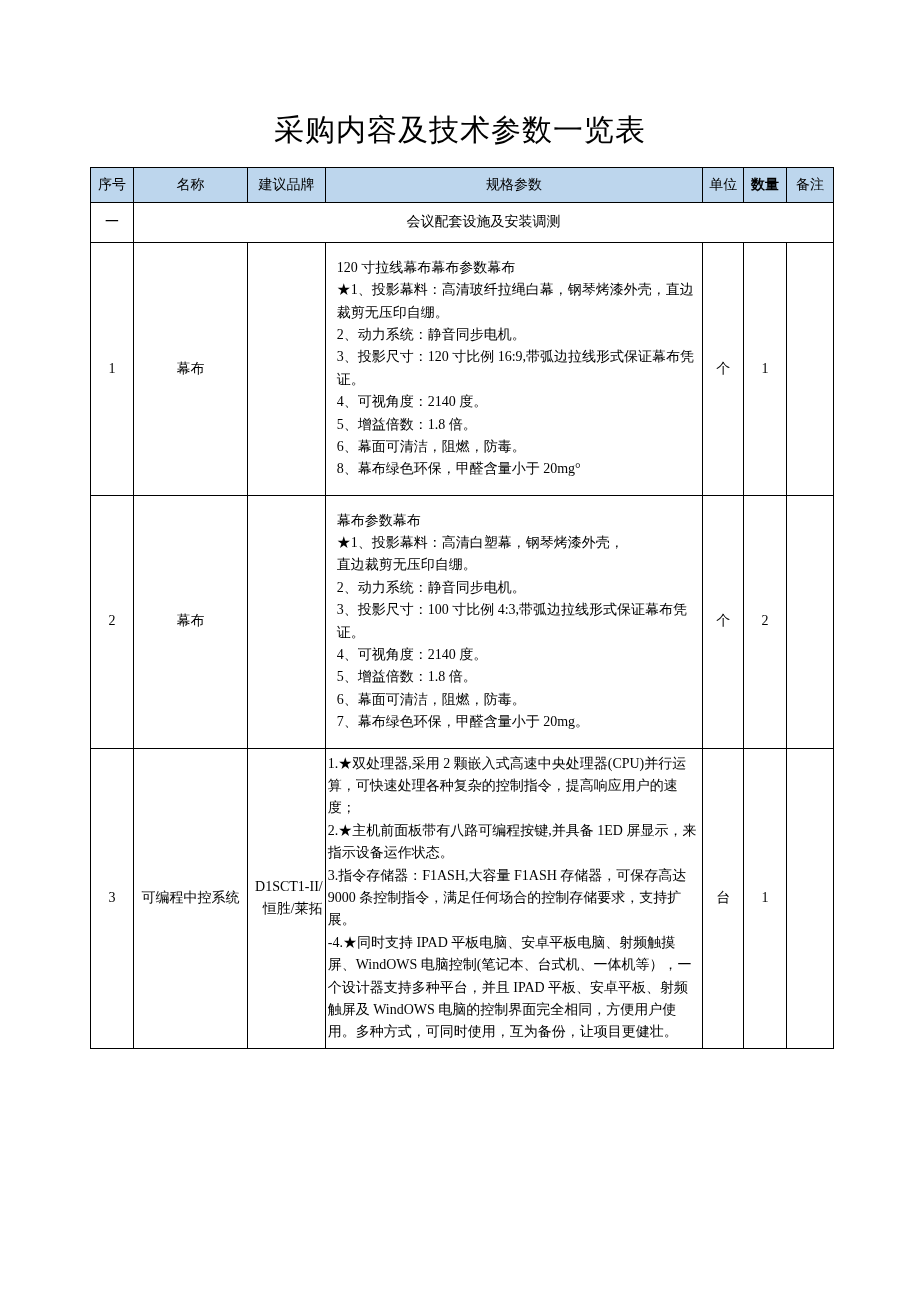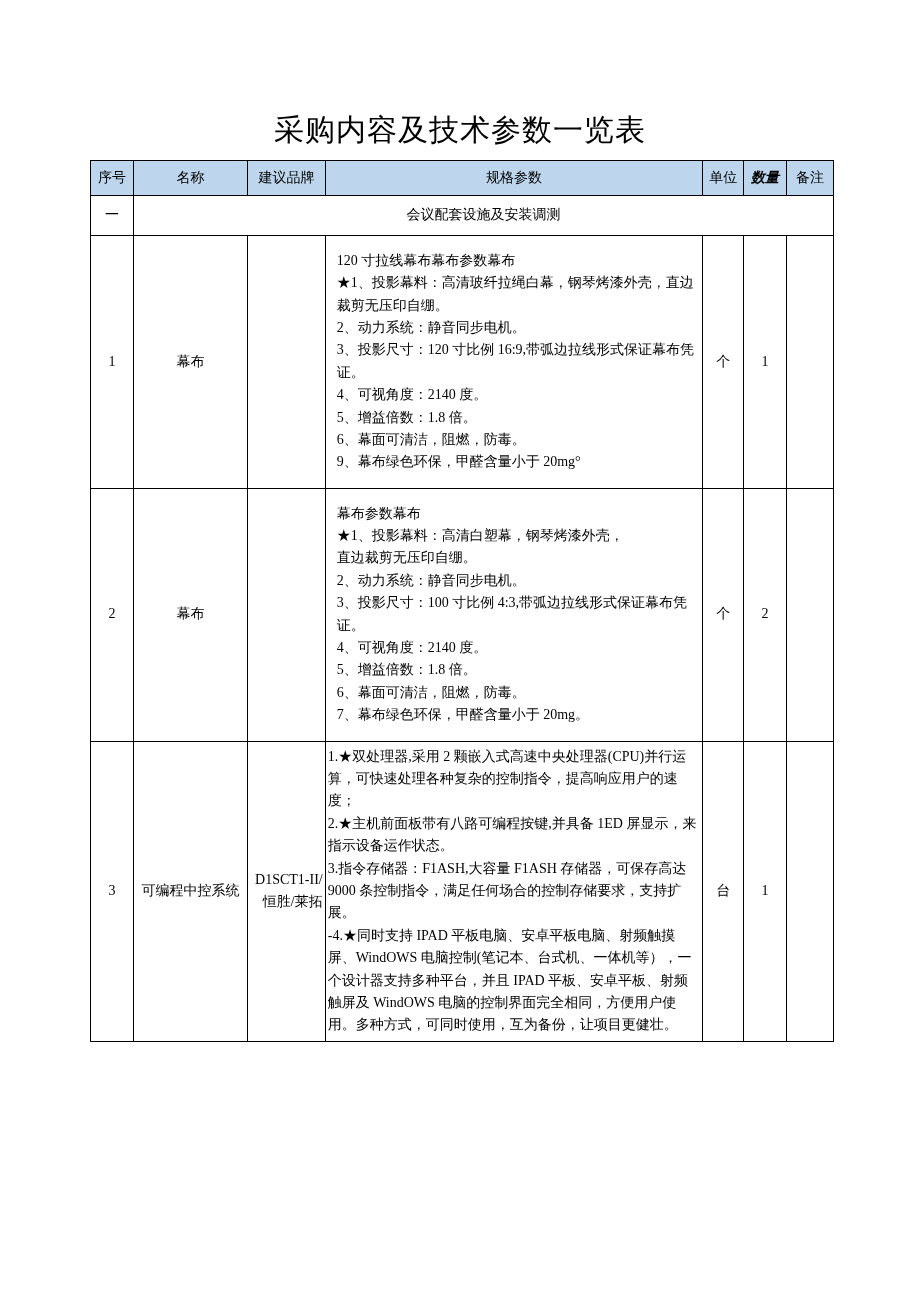--- a/index.html
+++ b/index.html
@@ -18,40 +18,39 @@
   }
   .title {
     text-align: center;
     font-size: 30px;
     font-family: Liberation Sans, sans-serif;
     letter-spacing: 1px;
     margin-bottom: 4px;
   }
   table.main {
     border-collapse: collapse;
-    margin: 9px 90px;
+    margin: 16px 90px;
     width: 744px;
     table-layout: fixed;
   }
   table.main th,
   table.main td {
     border: 1px solid #000;
     vertical-align: middle;
     font-size: 14px;
     line-height: 1.6;
   }
   table.main th {
     background: #bdd6ed;
     font-weight: normal;
     text-align: center;
     padding: 6px 2px;
   }
   table.main th.bold {
     font-weight: bold;
-    font-style: italic;
   }
   .col-no    { width: 42px; }
   .col-name  { width: 112px; }
   .col-brand { width: 76px; }
   .col-spec  { width: 370px; }
   .col-unit  { width: 40px; }
   .col-qty   { width: 42px; }
   .col-note  { width: 46px; }
   td.center { text-align: center; padding: 4px 2px; }
   td.left   { text-align: right; padding: 4px 2px; }
@@ -103,21 +102,21 @@
         <td class="center">幕布</td>
         <td class="left"></td>
         <td class="spec">
           <span class="spec-line">120 寸拉线幕布幕布参数幕布</span>
           <span class="spec-line">★1、投影幕料：高清玻纤拉绳白幕，钢琴烤漆外壳，直边裁剪无压印自绷。</span>
           <span class="spec-line">2、动力系统：静音同步电机。</span>
           <span class="spec-line">3、投影尺寸：120 寸比例 16:9,带弧边拉线形式保证幕布凭证。</span>
           <span class="spec-line">4、可视角度：2140 度。</span>
           <span class="spec-line">5、增益倍数：1.8 倍。</span>
           <span class="spec-line">6、幕面可清洁，阻燃，防毒。</span>
-          <span class="spec-line">9、幕布绿色环保，甲醛含量小于 20mg°</span>
+          <span class="spec-line">8、幕布绿色环保，甲醛含量小于 20mg°</span>
         </td>
         <td class="center">个</td>
         <td class="center">1</td>
         <td class="center"></td>
       </tr>
 
       <tr>
         <td class="center">2</td>
         <td class="center">幕布</td>
         <td class="left"></td>

